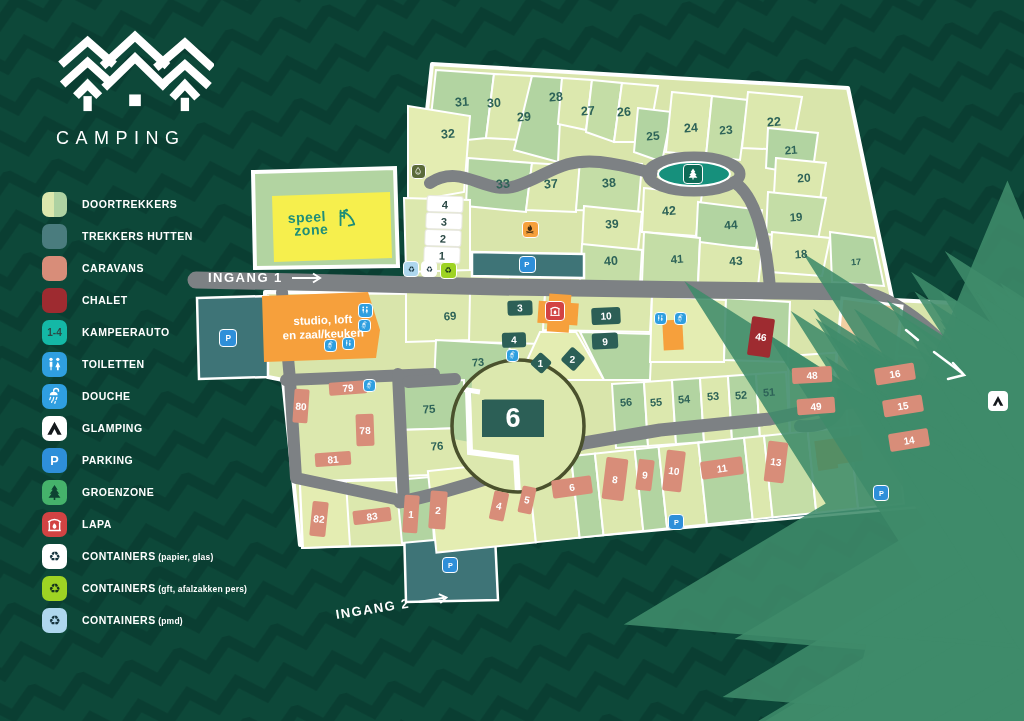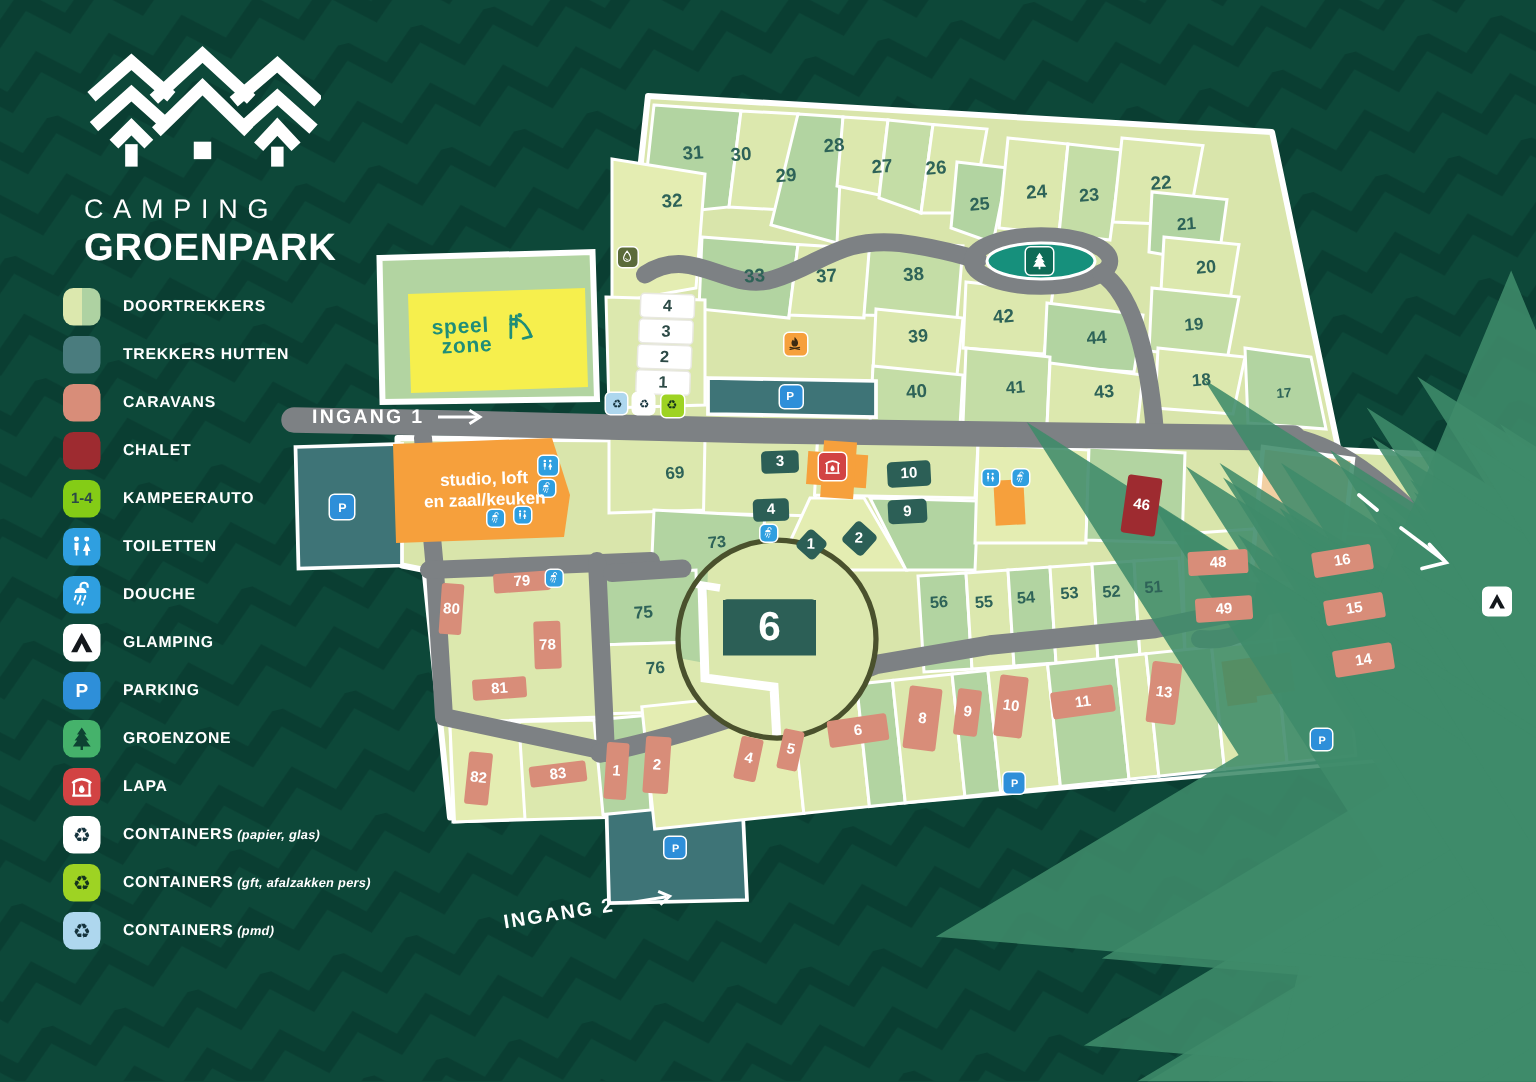--- a/index.html
+++ b/index.html
@@ -30,21 +30,21 @@
   
   #logo{position:absolute;left:56px;top:26px;width:165px;color:#fff;}
   #brand1{font-size:18px;letter-spacing:6.5px;font-weight:400;margin-top:6px;}
   #brand2{font-size:25.5px;letter-spacing:.5px;font-weight:700;margin-top:1px;}
   
   #legend{position:absolute;left:42px;top:192px;display:flex;flex-direction:column;gap:8px;justify-content:center;}
   .legend-row{display:flex;align-items:center;gap:15px;height:24px;}
   .lg-icon{width:25px;height:25px;border-radius:7px;flex:none;display:flex;align-items:center;justify-content:center;overflow:hidden;}
   .lg-icon svg{width:19px;height:19px;}
   .lg-label{color:#fff;font-weight:700;font-size:10.5px;letter-spacing:.5px;white-space:nowrap;}
-  .lg-sub{font-size:8.5px;letter-spacing:.2px;font-style:italic;}
+  .lg-sub{font-size:8.5px;letter-spacing:.2px;}
   
   .mtext{position:absolute;font-weight:700;color:#fff;white-space:nowrap;}
   #ingang1{left:208px;top:270px;font-size:13px;letter-spacing:1.5px;display:flex;align-items:center;gap:7px;}
   #ingang2{left:335px;top:598px;font-size:13px;letter-spacing:1.5px;display:flex;align-items:center;gap:7px;transform:rotate(-9deg);}
   #speel{left:288px;top:211px;color:#1f8e78;font-size:14px;line-height:.9;transform:rotate(-3deg);text-align:left;letter-spacing:.5px;}
   #studio{left:266px;top:314px;width:114px;text-align:center;font-size:11.5px;line-height:1.2;transform:rotate(-2deg);}
 </style>
 </head>
 <body>
 
@@ -242,42 +242,41 @@
     <rect x="33" y="84" width="10" height="18" fill="#fff" stroke="none"></rect>
     <path d="M56,48 L95,12 L134,48"></path>
     <path d="M58,74 L95,38 L132,74"></path>
     <rect x="88" y="82" width="14" height="14" fill="#fff" stroke="none"></rect>
     <path d="M120,50 L155,20 L188,50"></path>
     <path d="M126,72 L155,46 L184,72"></path>
     <path d="M140,86 L155,70 L170,86"></path>
     <rect x="150" y="86" width="10" height="16" fill="#fff" stroke="none"></rect>
   </svg>
   <div id="brand1">CAMPING</div>
-  <div id="brand2">GROENPARK</div>
 </div>
 
 <div id="legend">
       <div class="legend-row">
         <div class="lg-icon" style="background: linear-gradient(90deg, rgb(220, 232, 174) 50%, rgb(174, 210, 162) 50%);"></div>
         <span class="lg-label">DOORTREKKERS</span>
       </div>
       <div class="legend-row">
         <div class="lg-icon" style="background: rgb(74, 124, 126);"></div>
         <span class="lg-label">TREKKERS HUTTEN</span>
       </div>
       <div class="legend-row">
         <div class="lg-icon" style="background: rgb(216, 141, 121);"></div>
         <span class="lg-label">CARAVANS</span>
       </div>
       <div class="legend-row">
         <div class="lg-icon" style="background: rgb(158, 43, 48);"></div>
         <span class="lg-label">CHALET</span>
       </div>
       <div class="legend-row">
-        <div class="lg-icon" style="background: #84cc16;">
+        <div class="lg-icon" style="background: #14b8a6;">
           <span style="color:#2c4a46;font-weight:700;font-size:10px;">1-4</span>
         </div>
         <span class="lg-label">KAMPEERAUTO</span>
       </div>
       <div class="legend-row">
         <div class="lg-icon" style="background: rgb(47, 159, 224);">
           <svg viewBox="0 0 24 24">
             <circle cx="7.6" cy="5.5" r="2.1" fill="#ffffff"></circle>
             <path d="M5.9,8.6 h3.4 v6.2 h-1 v4.6 h-1.4 v-4.6 h-1 z" fill="#ffffff"></path>
             <circle cx="16.2" cy="5.5" r="2.1" fill="#ffffff"></circle>

